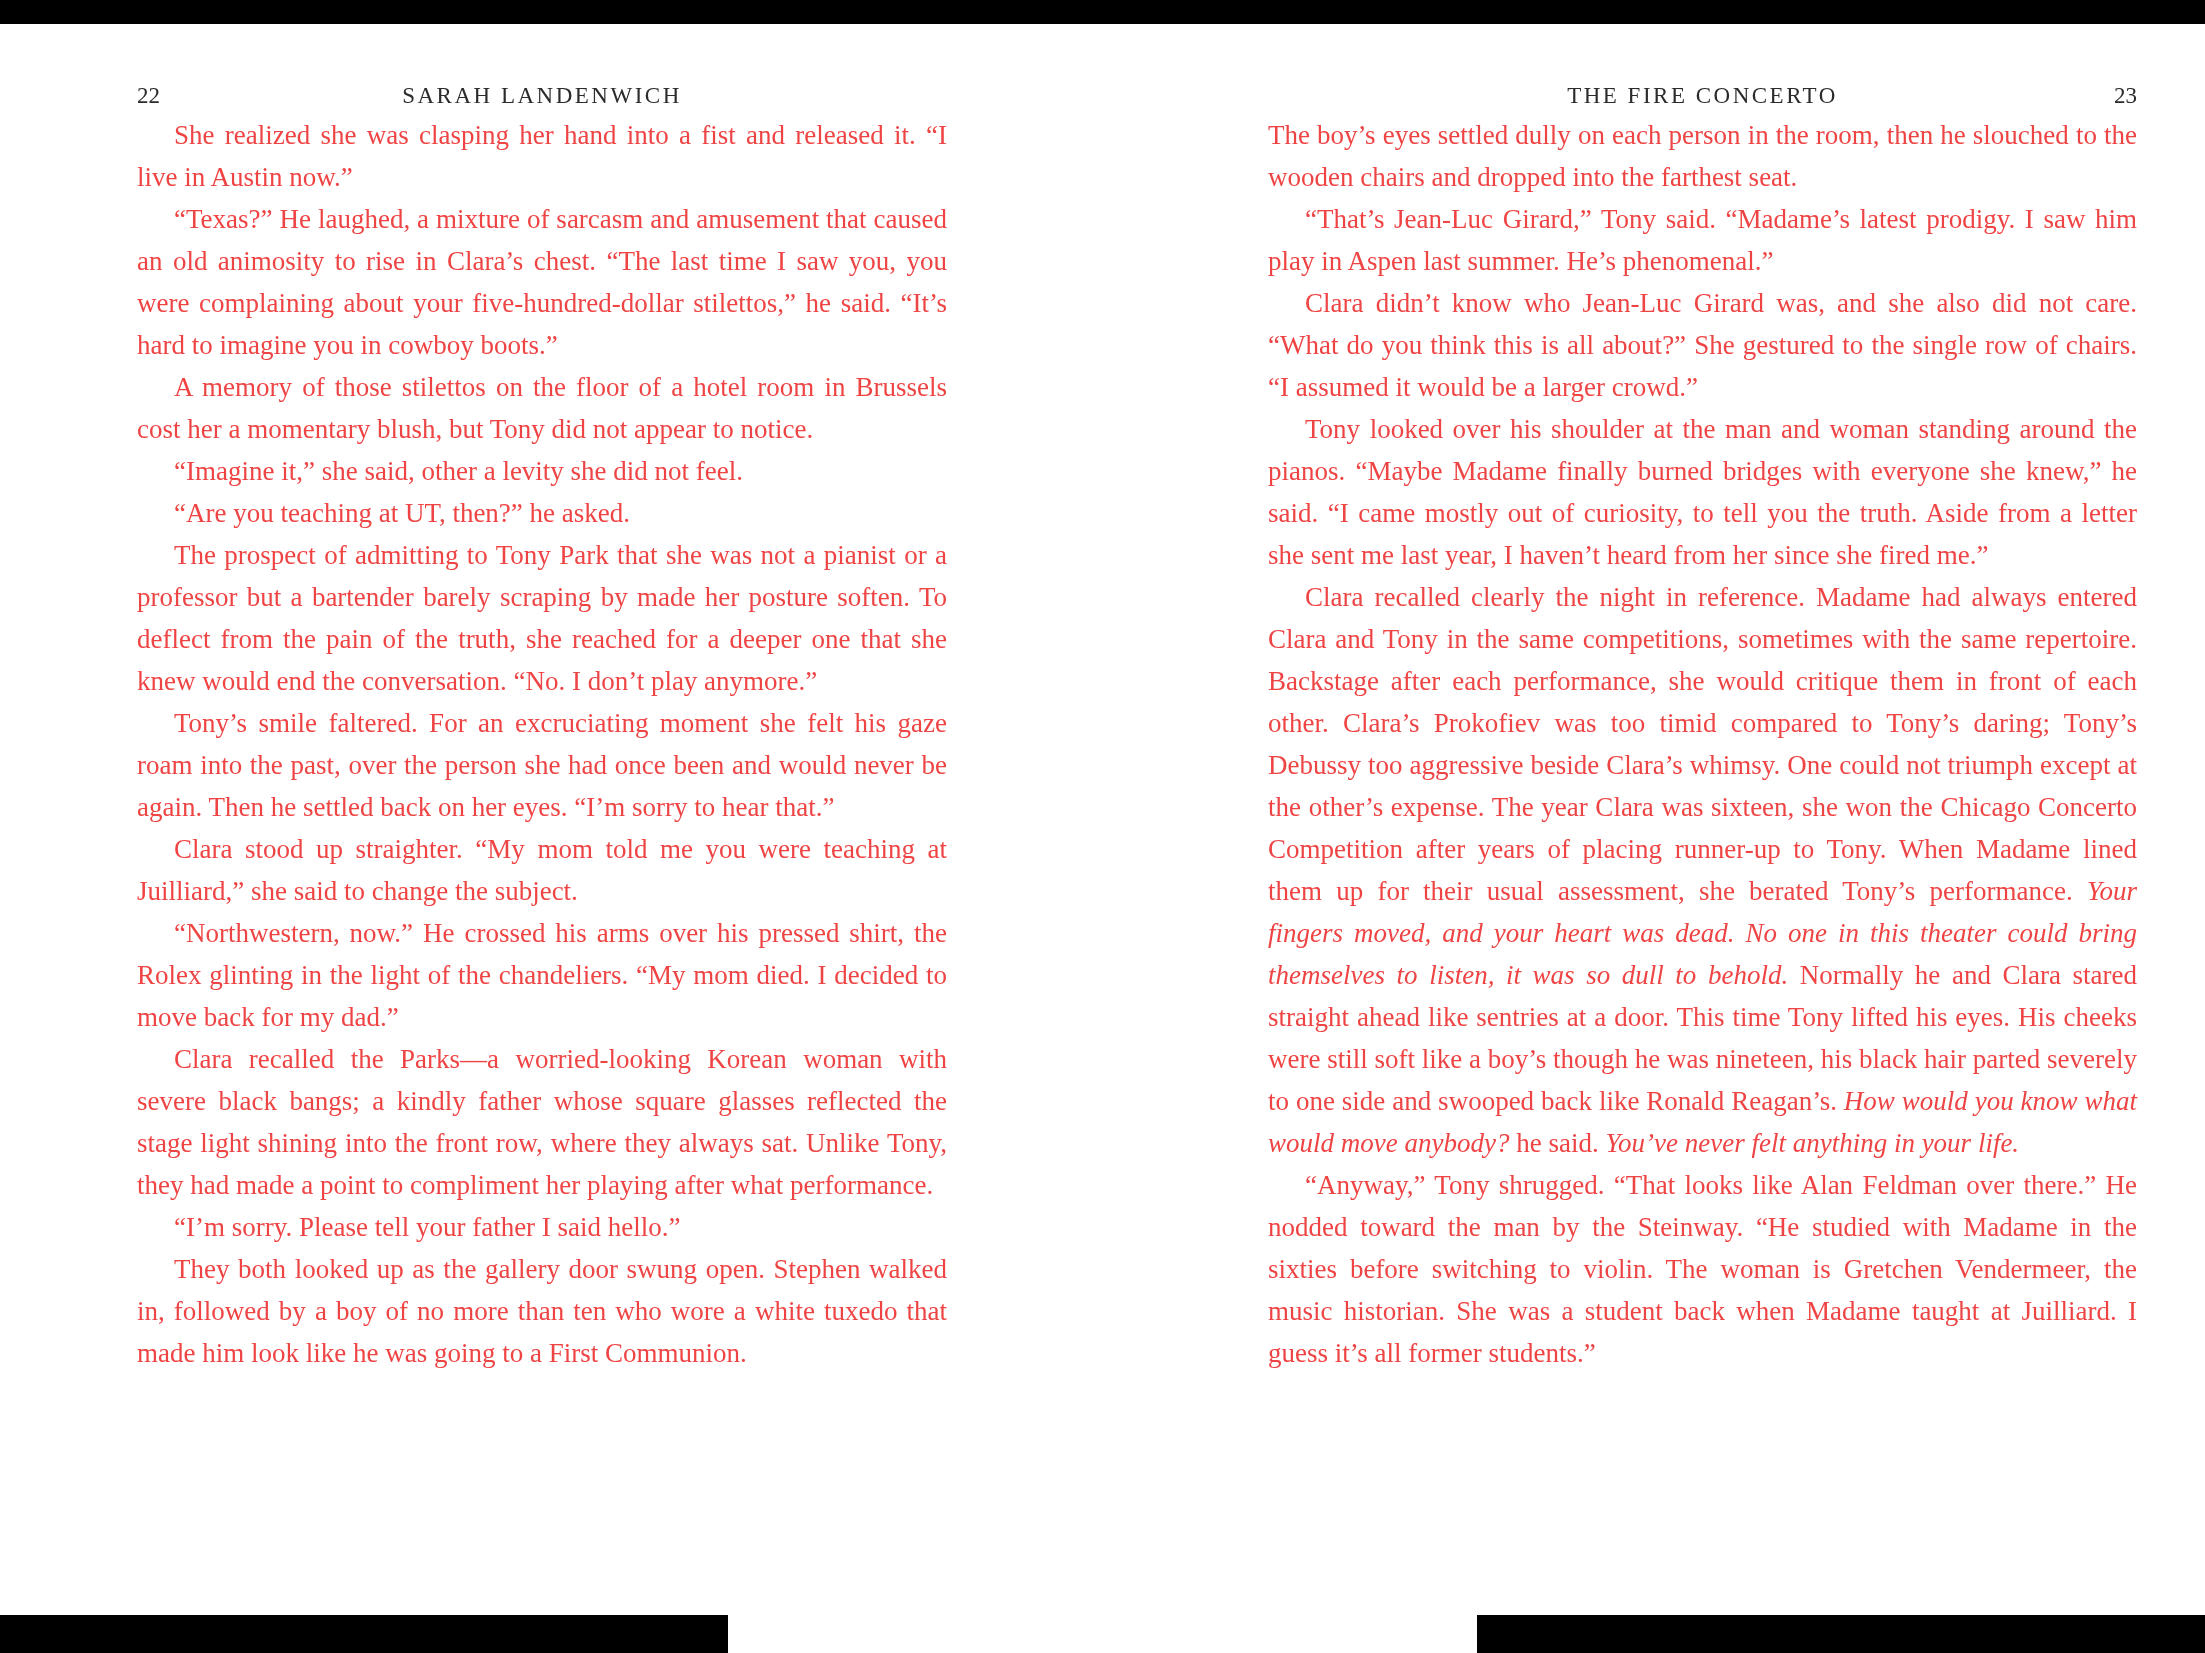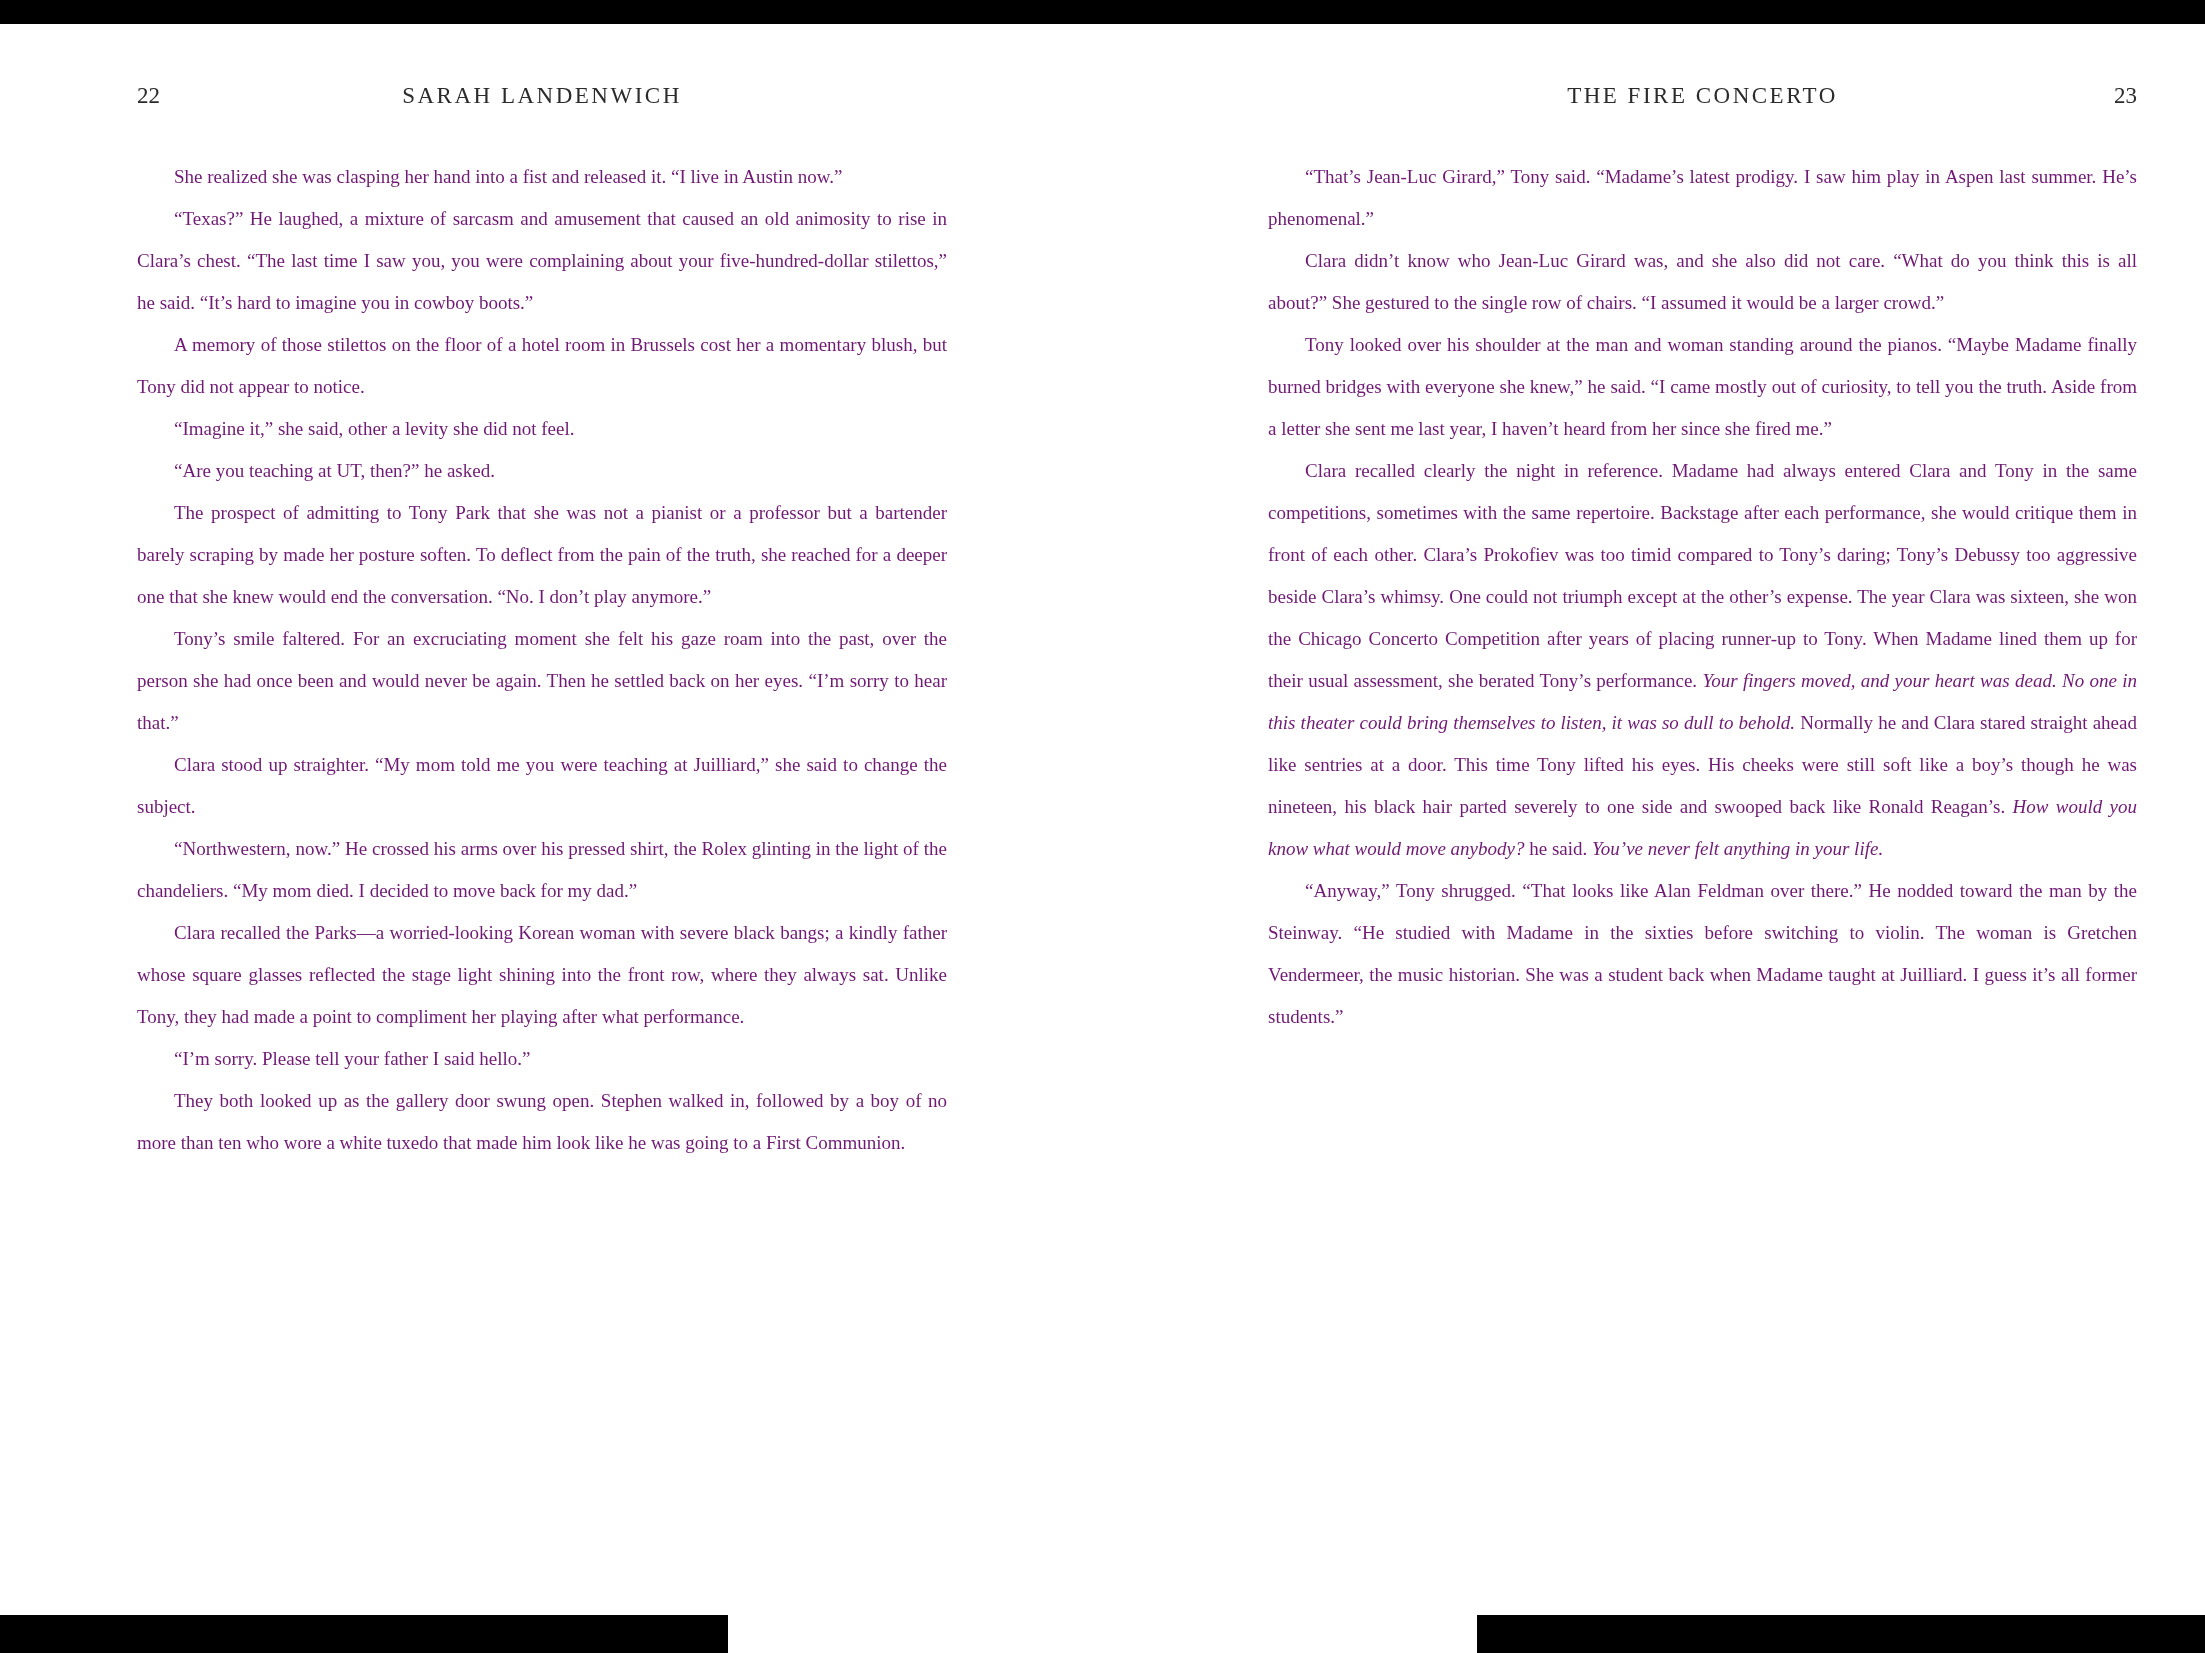--- a/index.html
+++ b/index.html
@@ -60,24 +60,23 @@
     position: absolute;
     top: 0;
     letter-spacing: 0;
     font-size: 23px;
     color: #2b2b2b;
   }
   .page-left  .page-number { left: 0; }
   .page-right .page-number { right: 0; }
 
   .page-body {
-    margin-top: 42px;
-    font-size: 19px;
+    font-size: 27px;
     line-height: 42px;
-    color: #701a75;
+    color: #ef4444;
     text-align: justify;
   }
   .para { margin: 0; }
   .para.indent { text-indent: 37px; }
   .italic { font-style: italic; }
 </style>
 </head>
 <body>
 
 <div class="screen">
@@ -105,20 +104,21 @@
           <p class="para indent"><span>They both looked up as the gallery door swung open. Stephen walked in, followed by a boy of no more than ten who wore a white tuxedo that made him look like he was going to a First Communion.</span></p>
         </div>
     </section>
 
     <section class="page page-right">
       <header class="page-header">
         <span class="running-header">THE FIRE CONCERTO</span>
         <span class="page-number">23</span>
       </header>
       <div class="page-body">
+          <p class="para"><span>The boy’s eyes settled dully on each person in the room, then he slouched to the wooden chairs and dropped into the farthest seat.</span></p>
           <p class="para indent"><span>“That’s Jean-Luc Girard,” Tony said. “Madame’s latest prodigy. I saw him play in Aspen last summer. He’s phenomenal.”</span></p>
           <p class="para indent"><span>Clara didn’t know who Jean-Luc Girard was, and she also did not care. “What do you think this is all about?” She gestured to the single row of chairs. “I assumed it would be a larger crowd.”</span></p>
           <p class="para indent"><span>Tony looked over his shoulder at the man and woman standing around the pianos. “Maybe Madame finally burned bridges with everyone she knew,” he said. “I came mostly out of curiosity, to tell you the truth. Aside from a letter she sent me last year, I haven’t heard from her since she fired me.”</span></p>
           <p class="para indent"><span>Clara recalled clearly the night in reference. Madame had always entered Clara and Tony in the same competitions, sometimes with the same repertoire. Backstage after each performance, she would critique them in front of each other. Clara’s Prokofiev was too timid compared to Tony’s daring; Tony’s Debussy too aggressive beside Clara’s whimsy. One could not triumph except at the other’s expense. The year Clara was sixteen, she won the Chicago Concerto Competition after years of placing runner-up to Tony. When Madame lined them up for their usual assessment, she berated Tony’s performance. </span><span class="italic">Your fingers moved, and your heart was dead. No one in this theater could bring themselves to listen, it was so dull to behold.</span><span> Normally he and Clara stared straight ahead like sentries at a door. This time Tony lifted his eyes. His cheeks were still soft like a boy’s though he was nineteen, his black hair parted severely to one side and swooped back like Ronald Reagan’s. </span><span class="italic">How would you know what would move anybody?</span><span> he said. </span><span class="italic">You’ve never felt anything in your life.</span></p>
           <p class="para indent"><span>“Anyway,” Tony shrugged. “That looks like Alan Feldman over there.” He nodded toward the man by the Steinway. “He studied with Madame in the sixties before switching to violin. The woman is Gretchen Vendermeer, the music historian. She was a student back when Madame taught at Juilliard. I guess it’s all former students.”</span></p>
         </div>
     </section>
 
   </div>
 

